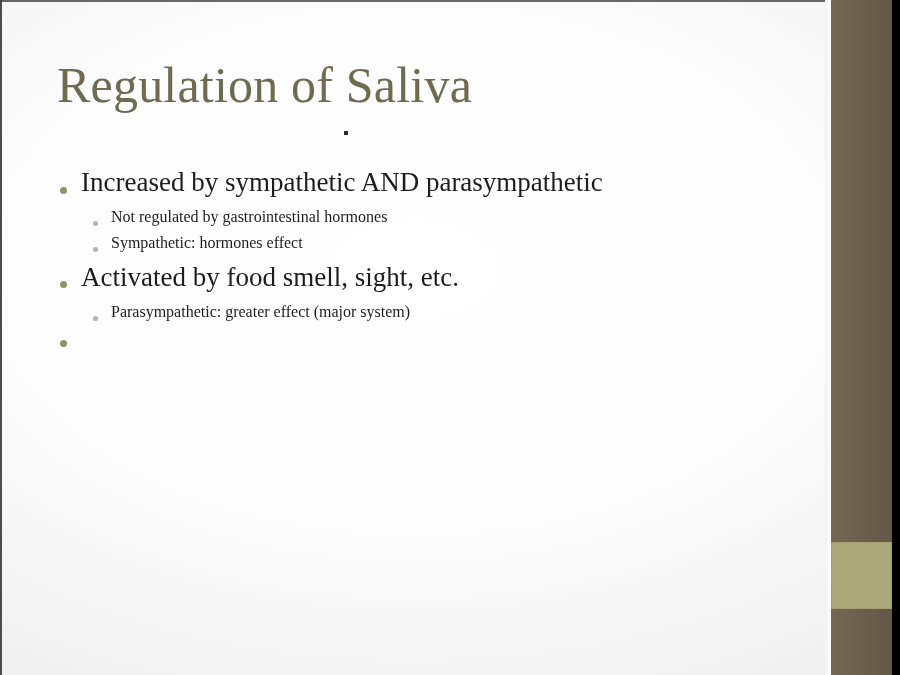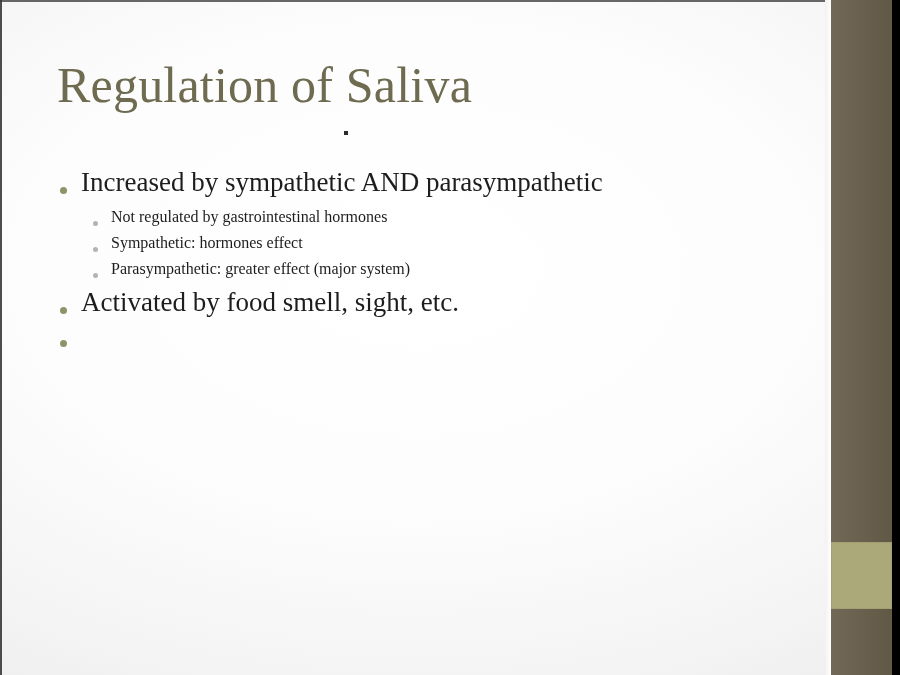--- a/index.html
+++ b/index.html
@@ -163,28 +163,28 @@
     <div class="row lvl2">
       <span class="dot"></span>
       <span class="txt">Not regulated by gastrointestinal hormones</span>
     </div>
 
     <div class="row lvl2">
       <span class="dot"></span>
       <span class="txt">Sympathetic: hormones effect</span>
     </div>
 
+    <div class="row lvl1">
+      <span class="dot"></span>
+      <span class="txt">Activated by food smell, sight, etc.</span>
+    </div>
+
     <div class="row lvl2">
       <span class="dot"></span>
       <span class="txt">Parasympathetic: greater effect (major system)</span>
-    </div>
-
-    <div class="row lvl1">
-      <span class="dot"></span>
-      <span class="txt">Activated by food smell, sight, etc.</span>
     </div>
 
     <div class="row lvl1">
       <span class="dot"></span>
     </div>
 
   </div>
 </div>
 
 </body></html>

